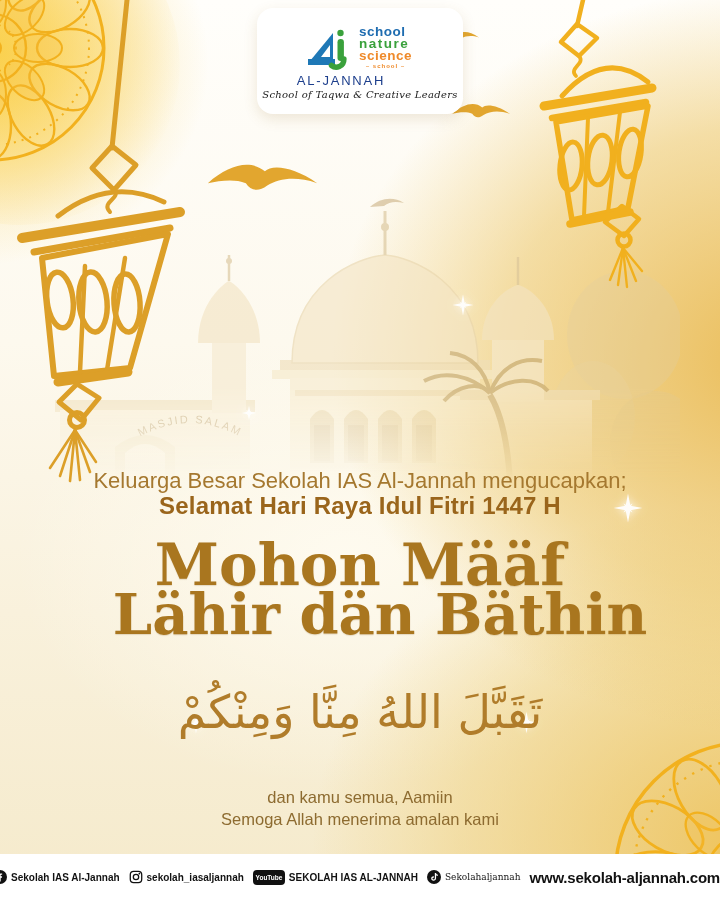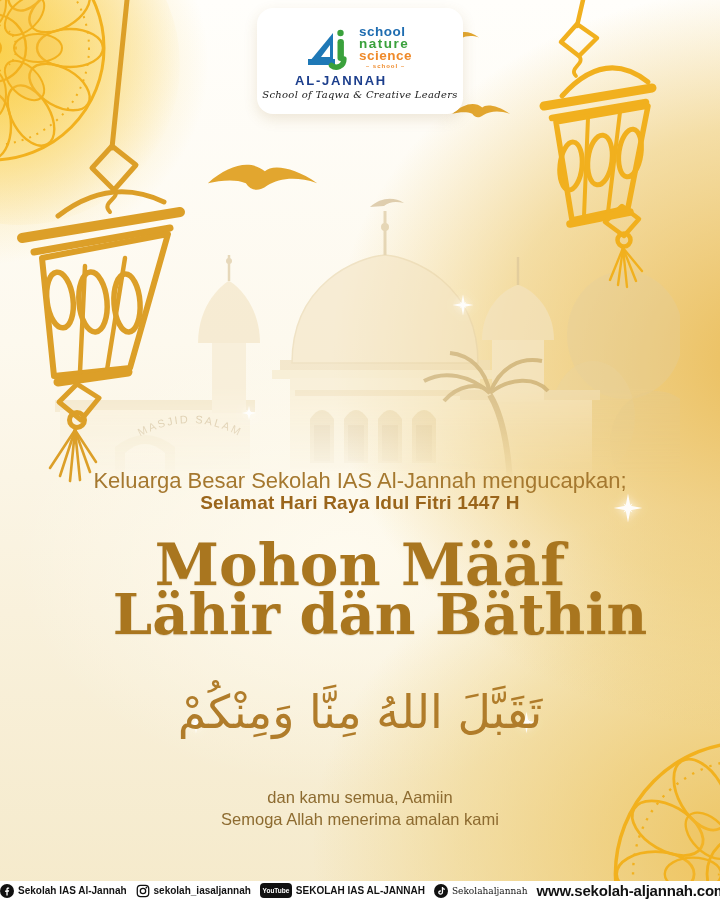--- a/index.html
+++ b/index.html
@@ -22,43 +22,43 @@
     box-shadow:0 5px 14px rgba(150,115,50,.16);
     display:flex;flex-direction:column;align-items:center;justify-content:center;padding-top:4px;box-sizing:border-box;
   }
   .logo-row{display:flex;align-items:flex-end;gap:5px;}
   .logo-words{display:flex;flex-direction:column;line-height:.92;padding-bottom:2px;}
   .lw{font-weight:bold;font-size:13.5px;letter-spacing:.5px;}
   .lw-islamic{color:#1E6CB0;}
   .lw-nature{color:#3AA13C;letter-spacing:1.5px;}
   .lw-science{color:#EF8A2A;}
   .lw-school{color:#EF8A2A;font-size:6px;font-weight:bold;letter-spacing:1px;text-align:center;margin-top:1px;}
-  .logo-name{color:#1C3E8C;font-weight:bold;font-size:13px;letter-spacing:1.8px;margin:2px 0 1px -38px;}
+  .logo-name{color:#1C3E8C;font-weight:normal;font-size:13px;letter-spacing:1.8px;margin:2px 0 1px -38px;}
   .logo-tagline{font-family:"DejaVu Serif",serif;font-style:italic;font-size:10px;color:#1a1a1a;letter-spacing:.3px;}
 
   
   .intro{top:468px;font-size:22px;color:#A5782F;}
-  .headline{top:492px;font-size:19px;font-weight:bold;color:#9A651B;letter-spacing:.2px;}
+  .headline{top:492px;font-size:24px;font-weight:bold;color:#9A651B;letter-spacing:.2px;}
   .title{font-family:"DejaVu Serif",serif;font-weight:bold;color:#A9761F;text-shadow:0 1px 1px rgba(125,85,20,.18);}
   .title1{top:536px;font-size:58px;line-height:1;}
   .title2{top:586px;font-size:56px;line-height:1;padding-left:40px;}
   .arabic{top:680px;font-size:46px;color:#B07C2A;font-family:"DejaVu Sans",sans-serif;direction:rtl;line-height:1.4;}
   .dua{top:786px;font-size:16.5px;line-height:1.35;color:#8D6B30;}
 
   
   .glow-tl{left:-140px;top:-95px;width:320px;height:320px;border-radius:50%;
     background:radial-gradient(circle at 42% 45%, rgba(250,205,65,.8), rgba(250,213,105,.3) 55%, rgba(250,220,130,0) 75%);}
   .sparkle{filter:drop-shadow(0 0 4px rgba(255,255,255,.95));opacity:.95;}
   svg.decor{overflow:visible;}
   .mosque{opacity:.62;
     -webkit-mask-image:linear-gradient(180deg,#000 68%,rgba(0,0,0,.3) 90%,transparent 100%);
             mask-image:linear-gradient(180deg,#000 68%,rgba(0,0,0,.3) 90%,transparent 100%);}
 
   
-  .footer-bar{left:0;right:0;bottom:0;height:19px;background:#ffffff;display:flex;align-items:center;justify-content:flex-start;gap:9px;white-space:nowrap;}
+  .footer-bar{left:0;right:0;bottom:0;height:46px;background:#ffffff;display:flex;align-items:center;justify-content:flex-end;gap:9px;white-space:nowrap;}
   .f-item{display:flex;align-items:center;gap:4px;color:#121212;}
   .f-label{font-size:10px;font-weight:bold;}
   .f-label-tiktok{font-size:9px;font-weight:normal;font-family:"DejaVu Serif",serif;}
   .f-site{font-size:15px;font-weight:800;letter-spacing:-.2px;color:#121212;}
 </style>
 </head>
 <body>
 
 <div class="poster">
 

